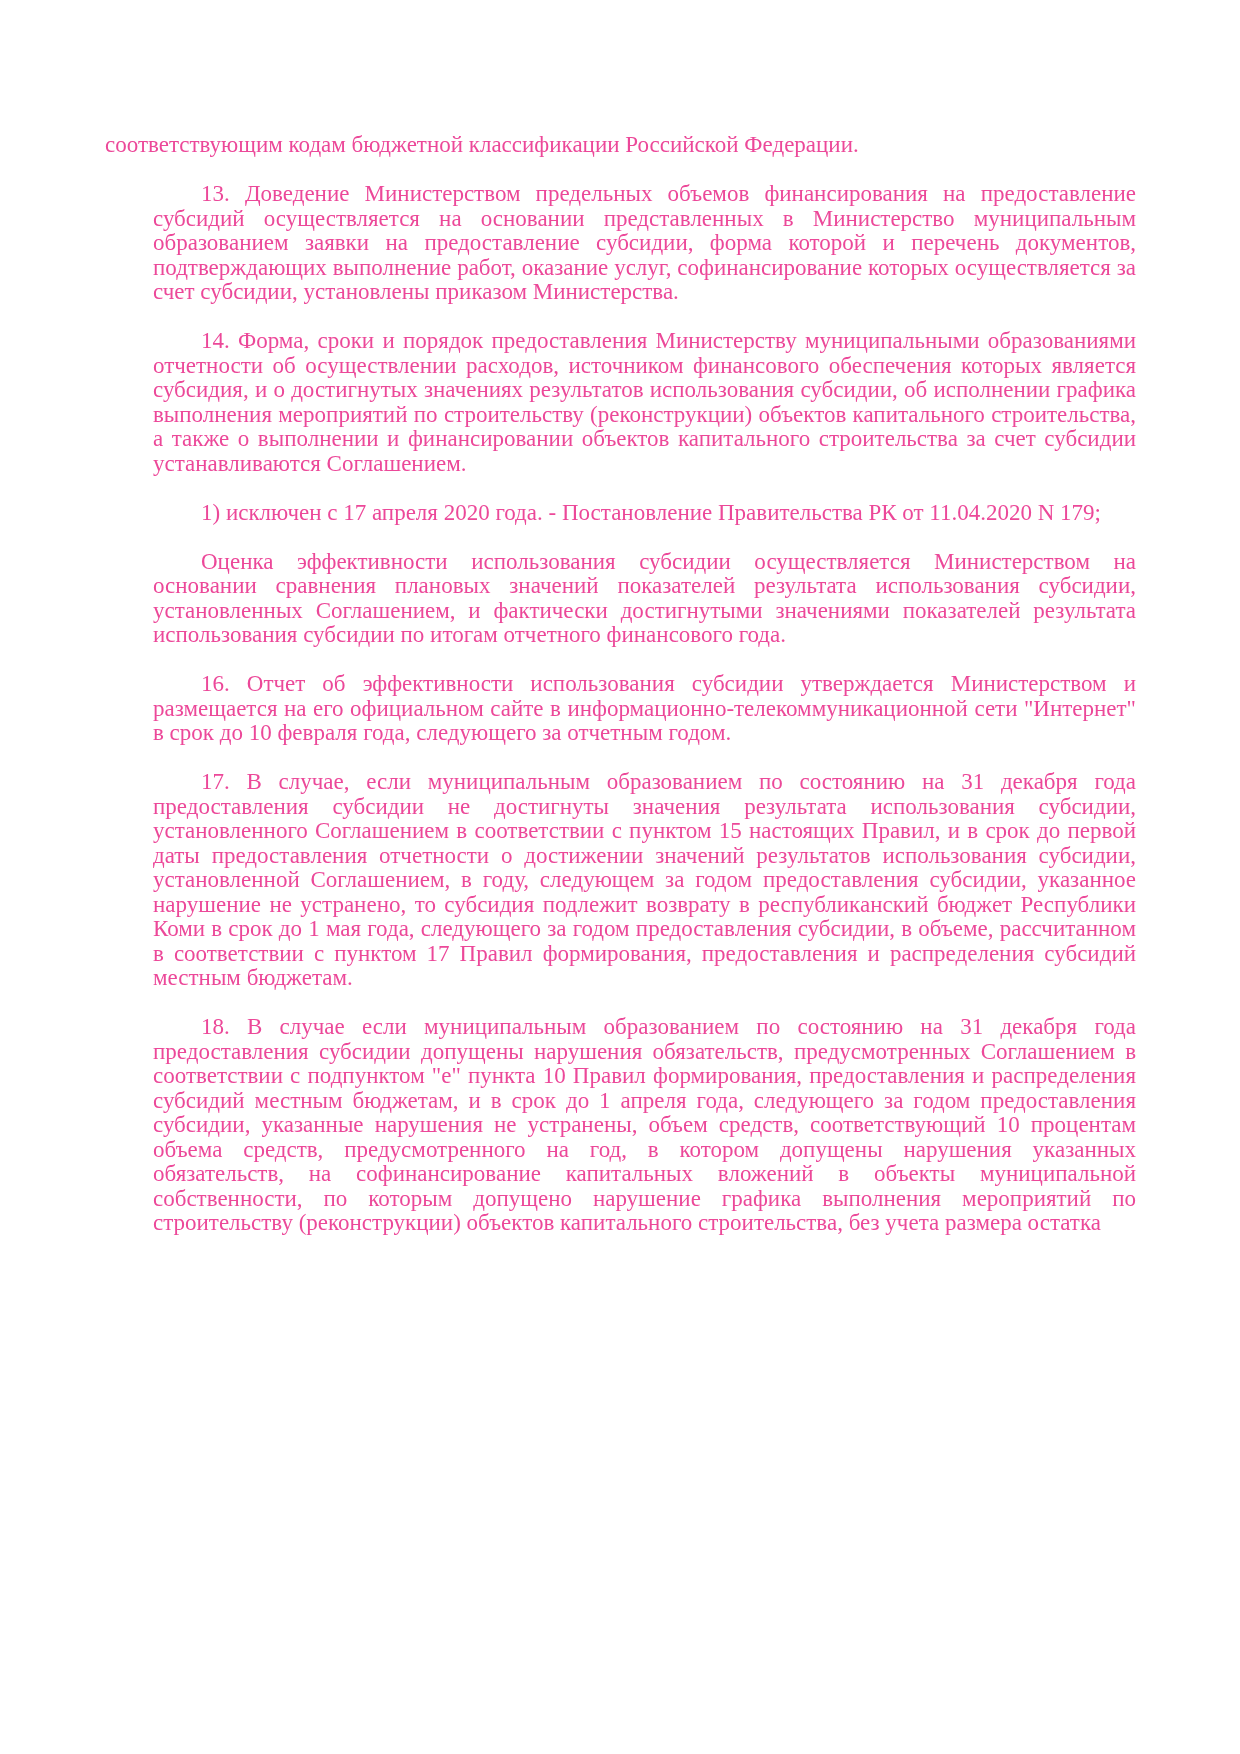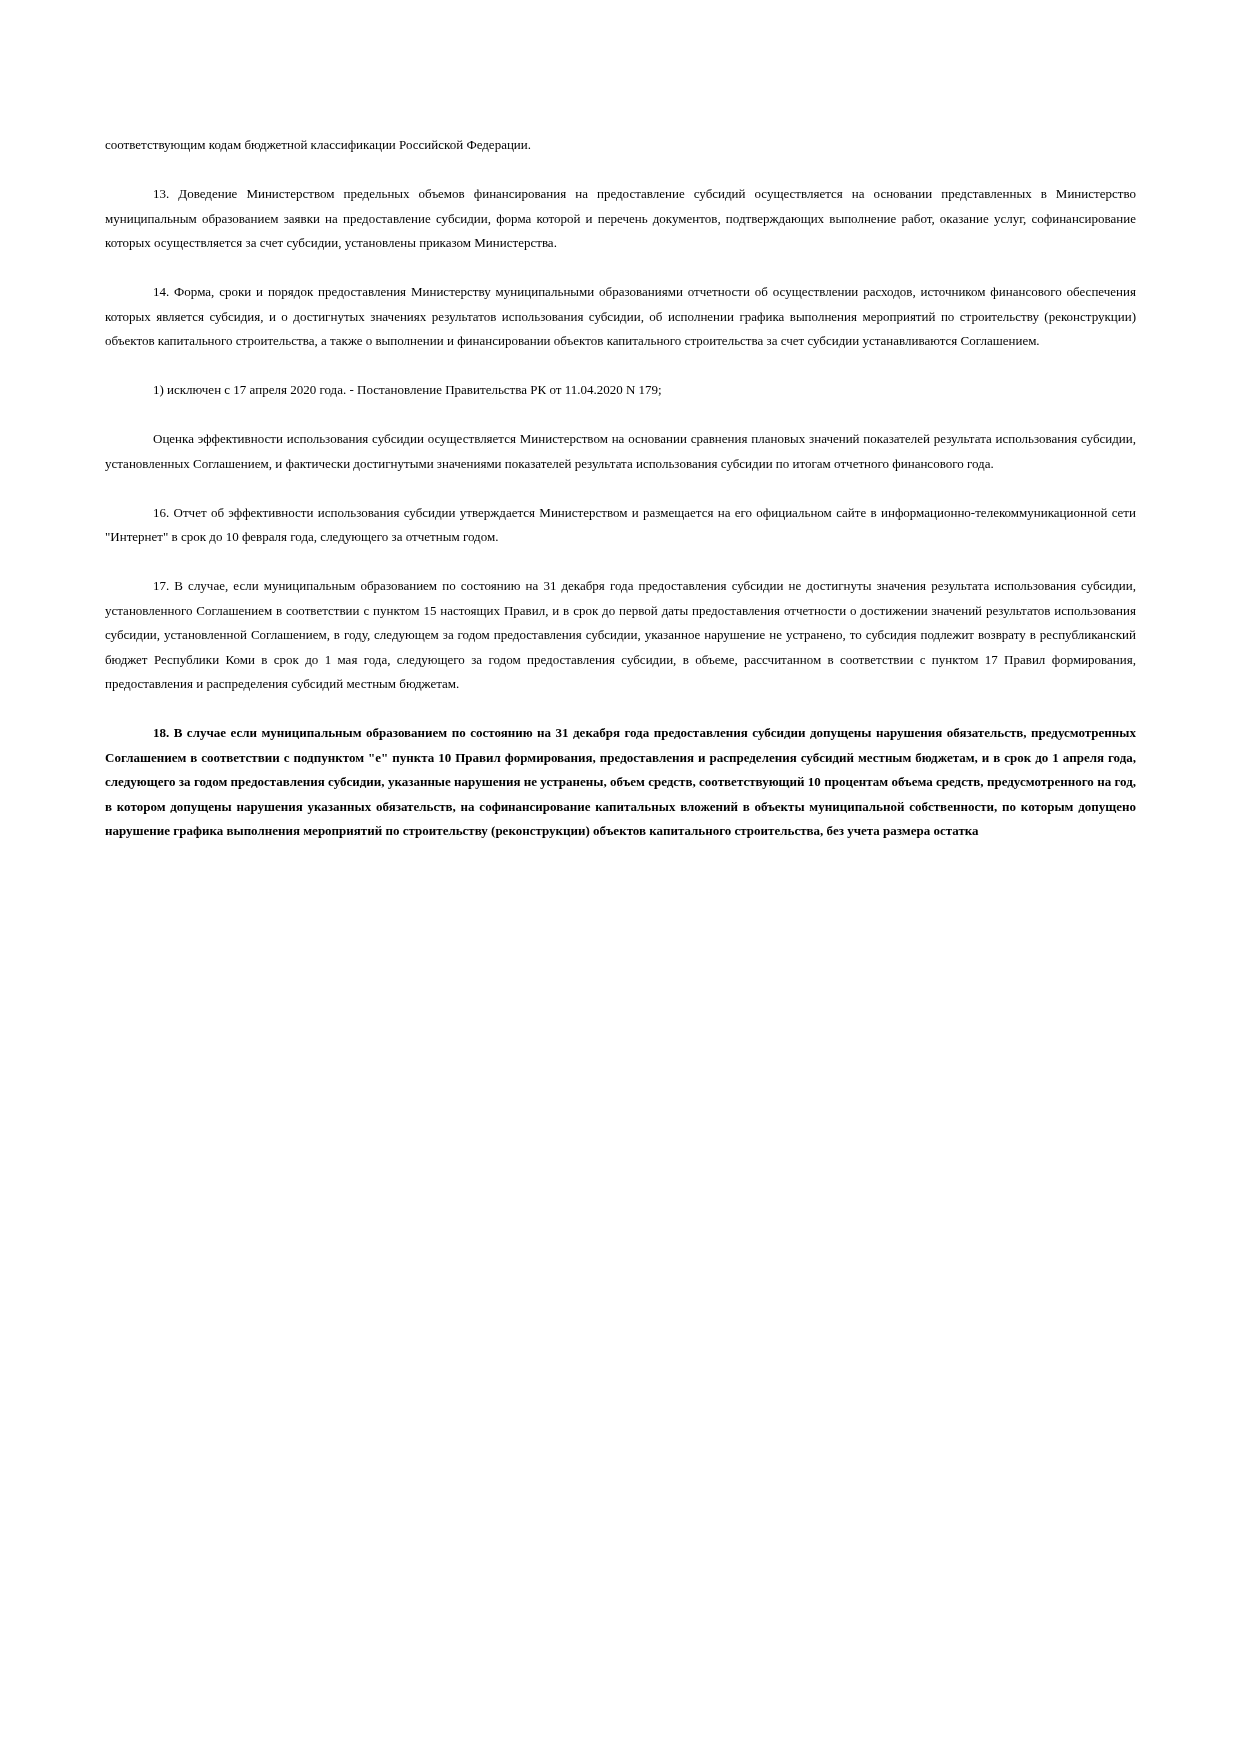--- a/index.html
+++ b/index.html
@@ -16,31 +16,31 @@
   }
   .page {
     width: 1240px;
     height: 1754px;
     padding: 133px 104px 40px 105px;
     background: #ffffff;
     overflow: hidden;
   }
   .para {
     margin: 0 0 24.5px 0;
-    font-size: 13px;
+    font-size: 23px;
     line-height: 24.5px;
     text-align: justify;
-    color: #000000;
+    color: #ec4899;
   }
   .para.indent {
     text-indent: 48px;
+    margin-left: 48px;
   }
   .para:last-child {
     margin-bottom: 0;
-    font-weight: bold;
   }
 </style>
 </head>
 <body>
 
 <div class="page">
   <p class="para">соответствующим кодам бюджетной классификации Российской Федерации.</p>
 
   <p class="para indent">13. Доведение Министерством предельных объемов финансирования на предоставление субсидий осуществляется на основании представленных в Министерство муниципальным образованием заявки на предоставление субсидии, форма которой и перечень документов, подтверждающих выполнение работ, оказание услуг, софинансирование которых осуществляется за счет субсидии, установлены приказом Министерства.</p>
 

